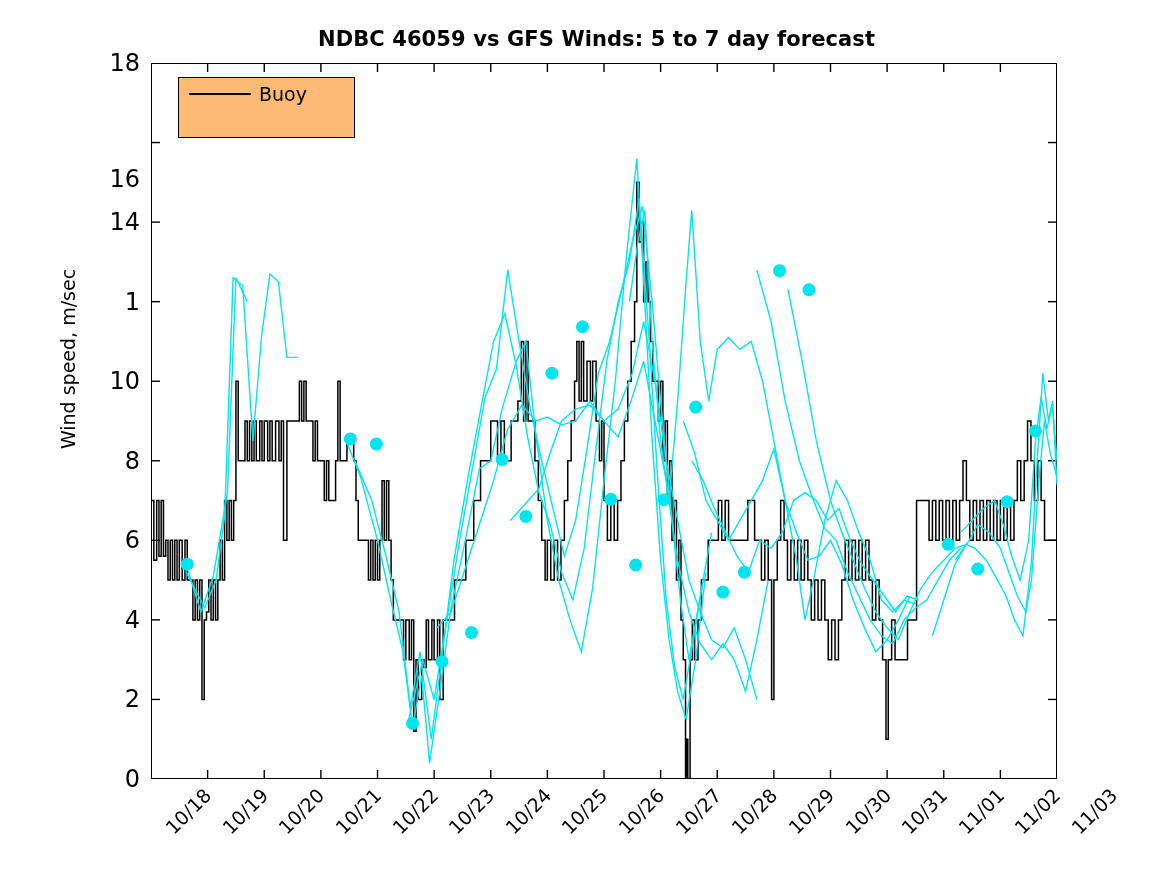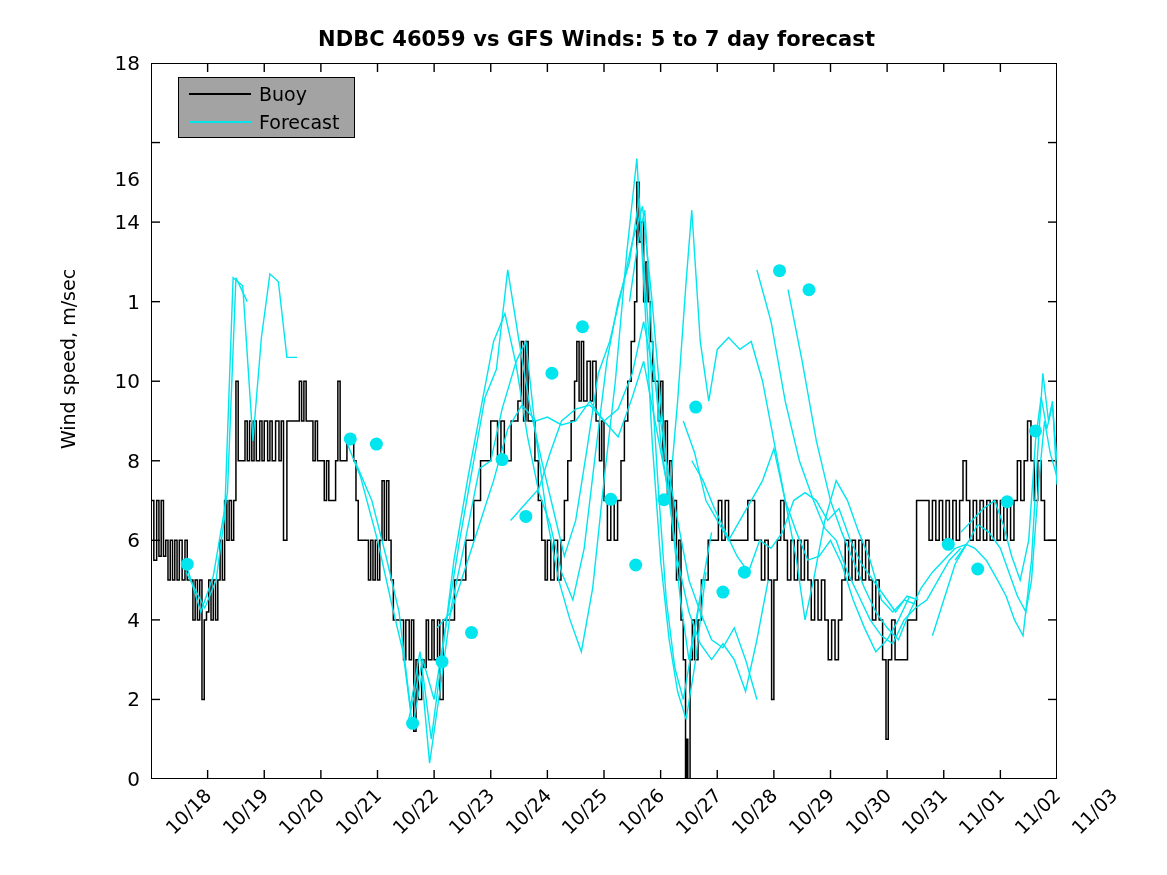--- a/index.html
+++ b/index.html
@@ -8,37 +8,37 @@
   #title{
     position:absolute;left:0;top:27px;width:1167px;text-align:center;
     font-size:21px;font-weight:bold;color:#000;letter-spacing:.1px;padding-left:13px;
   }
   #plot{
     position:absolute;left:151px;top:63px;width:906px;height:716px;
     border:1.6px solid #000;box-sizing:border-box;background:transparent;
   }
   #svgwrap{position:absolute;left:151px;top:63px;width:906px;height:716px;pointer-events:none;}
   .ylab{
-    position:absolute;right:0;font-size:20px;color:#000;text-align:right;
+    position:absolute;right:0;font-size:24px;color:#000;text-align:right;
     transform:translateY(-50%);white-space:nowrap;
   }
   #ylabels{position:absolute;left:78px;top:63px;width:62px;height:716px;}
   #ytitle{
     position:absolute;left:-62px;top:348px;width:260px;text-align:center;
     font-size:19px;color:#000;transform:rotate(-90deg);transform-origin:center center;
     white-space:nowrap;
   }
   #xlabels{position:absolute;left:151px;top:784px;width:906px;height:90px;}
   .xlab{
     position:absolute;top:0;font-size:19px;color:#000;white-space:nowrap;
     transform:rotate(-45deg);transform-origin:right top;text-align:right;
   }
   #legend{
     position:absolute;left:178px;top:77px;width:177px;height:61px;
-    border:1.3px solid #000;background:#a3a3a3;box-sizing:border-box;
+    border:1.3px solid #000;background:#fdba74;box-sizing:border-box;
   }
   .lgrow{position:absolute;left:0;width:177px;height:28px;}
   .lgline{position:absolute;left:10px;top:13px;width:62px;height:2px;}
   .lgtext{position:absolute;left:80px;top:0;font-size:19px;color:#000;line-height:28px;white-space:nowrap;}
 </style>
 </head>
 <body>
 
 <div id="fig">
 
@@ -179,19 +179,15 @@
       <div class="xlab" style="left: 786.75px;">11/01</div>
       <div class="xlab" style="left: 843.375px;">11/02</div>
       <div class="xlab" style="left: 900px;">11/03</div>
     </div>
 
   <div id="legend">
     <div class="lgrow" style="top:2px">
       <div class="lgline" style="background: rgb(0, 0, 0);"></div>
       <div class="lgtext">Buoy</div>
     </div>
-    <div class="lgrow" style="top:30px">
-      <div class="lgline" style="background: rgb(0, 229, 238);"></div>
-      <div class="lgtext">Forecast</div>
-    </div>
   </div>
 
 </div>
 
 </body></html>

